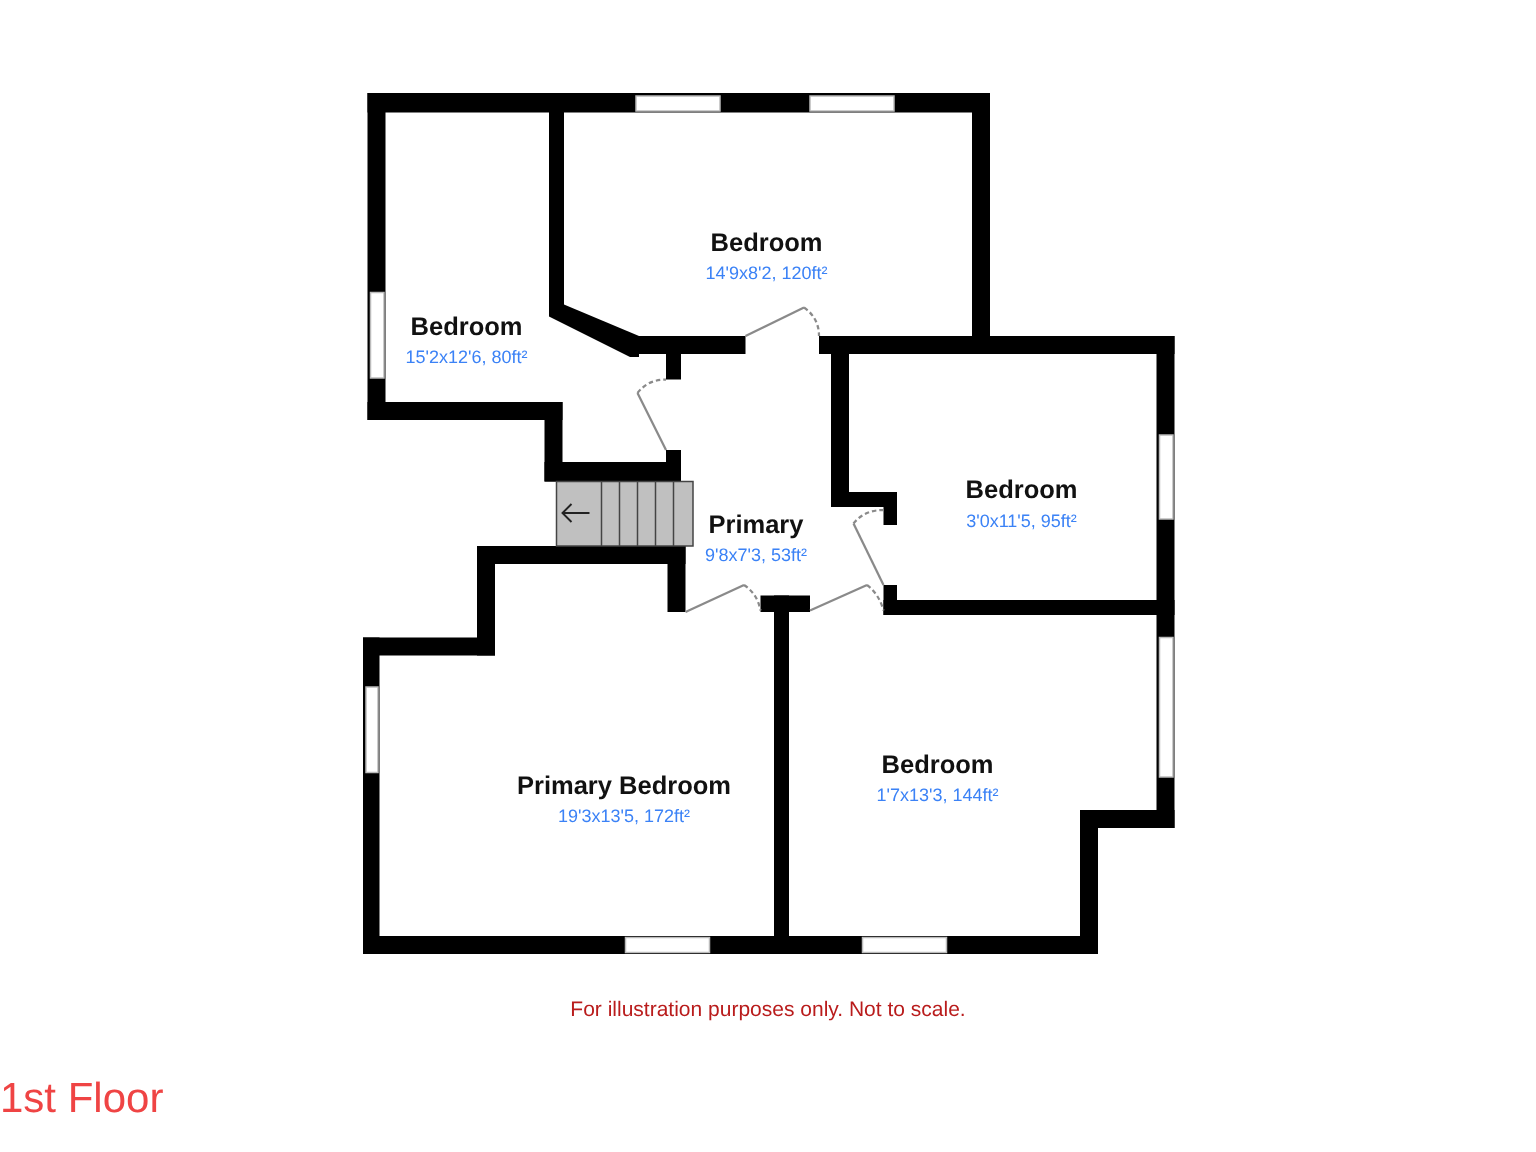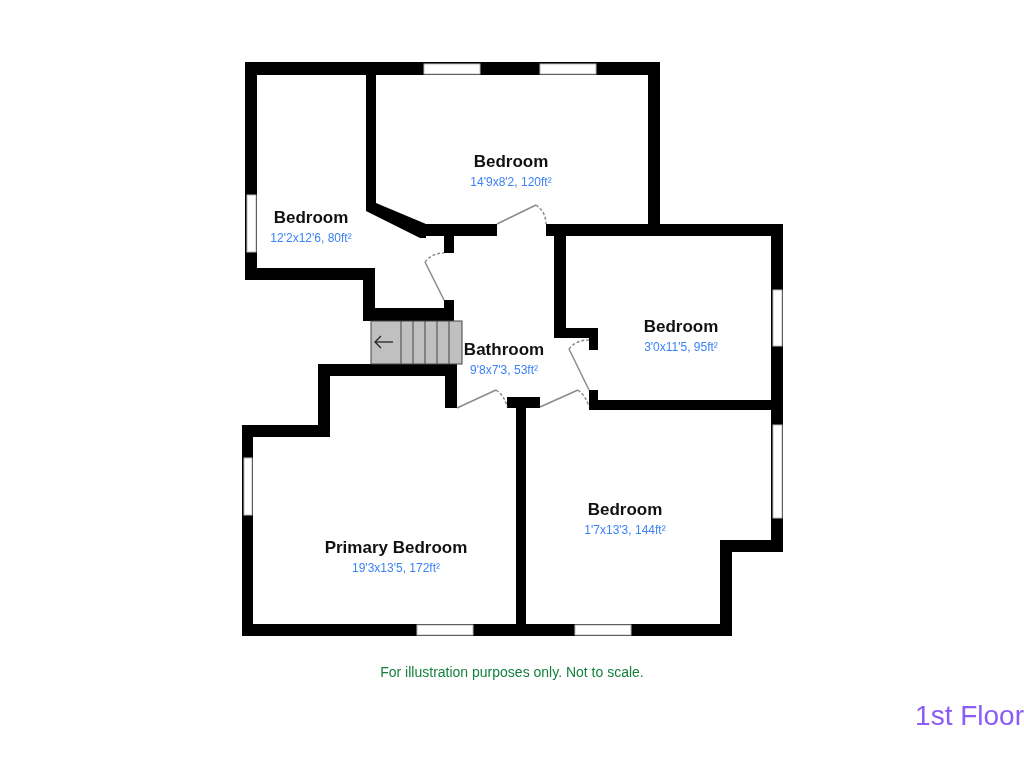--- a/index.html
+++ b/index.html
@@ -1,22 +1,22 @@
 <!DOCTYPE html>
 <html><head>
 <meta charset="utf-8">
 <style>
   html, body { margin: 0; padding: 0; background: #ffffff; }
   body { width: 1024px; height: 768px; position: relative; overflow: hidden; font-family: "Liberation Sans", sans-serif; }
   #plan { position: absolute; left: 0; top: 0; width: 1024px; height: 768px; }
   .room-label { position: absolute; text-align: center; transform: translateX(-50%); white-space: nowrap; }
   .room-name { font-weight: bold; font-size: 17px; color: #111; line-height: 20px; display: block; }
   .room-dims { font-size: 12px; color: #3b82f6; line-height: 16px; display: block; margin-top: 2px; }
-  .disclaimer { position: absolute; left: 0; width: 1024px; top: 664px; text-align: center; font-size: 14px; color: #15803d; }
-  .floor-title { position: absolute; left: 0; width: 1024px; top: 700px; text-align: right; font-size: 28px; color: #8b5cf6; }
+  .disclaimer { position: absolute; left: 0; width: 1024px; top: 664px; text-align: center; font-size: 14px; color: #b91c1c; }
+  .floor-title { position: absolute; left: 0; width: 1024px; top: 716px; text-align: left; font-size: 28px; color: #ef4444; }
 </style>
 </head>
 <body>
 
 <svg id="plan" viewBox="0 0 1024 768" xmlns="http://www.w3.org/2000/svg">
   <g fill="#000">
 
     <rect x="245" y="62" width="415" height="13"></rect>
 
     <rect x="245" y="62" width="12" height="218"></rect>
@@ -115,34 +115,34 @@
   </g>
 </svg>
 
 <div class="room-label" style="left:511px; top:152px;">
   <span class="room-name">Bedroom</span>
   <span class="room-dims">14'9x8'2, 120ft²</span>
 </div>
 
 <div class="room-label" style="left:311px; top:208px;">
   <span class="room-name">Bedroom</span>
-  <span class="room-dims">12'2x12'6, 80ft²</span>
+  <span class="room-dims">15'2x12'6, 80ft²</span>
 </div>
 
 <div class="room-label" style="left:681px; top:317px;">
   <span class="room-name">Bedroom</span>
   <span class="room-dims">3'0x11'5, 95ft²</span>
 </div>
 
 <div class="room-label" style="left:504px; top:340px;">
-  <span class="room-name">Bathroom</span>
+  <span class="room-name">Primary</span>
   <span class="room-dims">9'8x7'3, 53ft²</span>
 </div>
 
-<div class="room-label" style="left:396px; top:514px;margin-top:24px;">
+<div class="room-label" style="left:416px; top:514px;">
   <span class="room-name">Primary Bedroom</span>
   <span class="room-dims">19'3x13'5, 172ft²</span>
 </div>
 
 <div class="room-label" style="left:625px; top:500px;">
   <span class="room-name">Bedroom</span>
   <span class="room-dims">1'7x13'3, 144ft²</span>
 </div>
 
 <div class="disclaimer">For illustration purposes only. Not to scale.</div>

